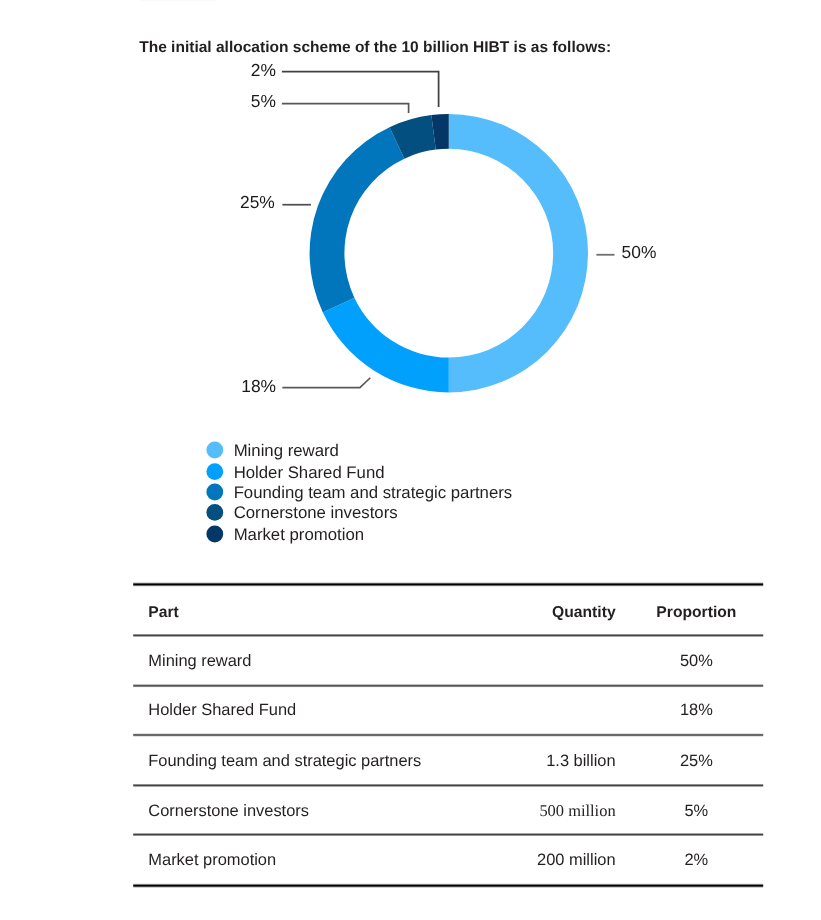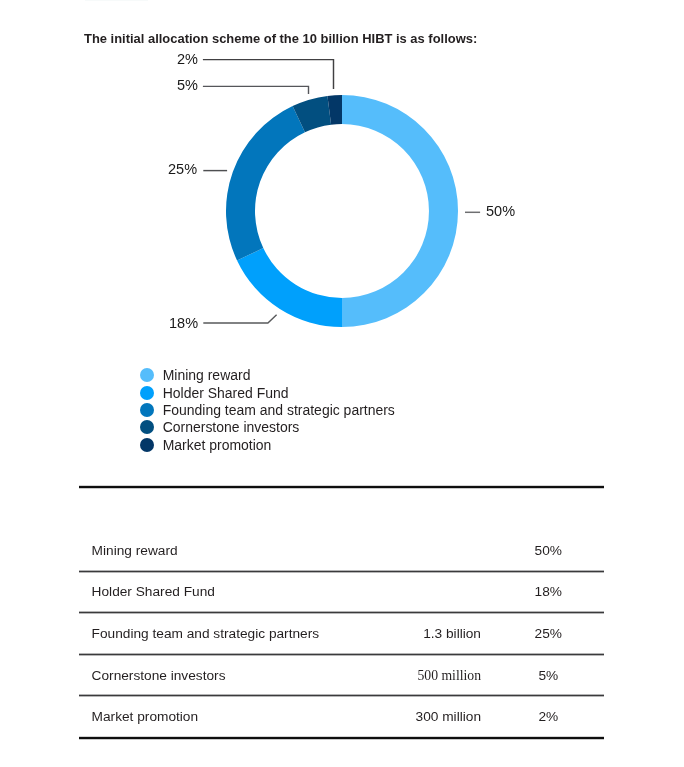--- a/index.html
+++ b/index.html
@@ -6,21 +6,21 @@
   html, body { margin:0; padding:0; }
   body {
     width:684px; height:767px;
     background:#ffffff;
     font-family:"Liberation Sans", sans-serif;
     color:#231f20;
     position:relative;
     overflow:hidden;
     -webkit-font-smoothing:antialiased;
   }
-  .page { position:absolute; inset:0; }
+  .page { position:absolute; inset:0;margin-left:32px; }
 
   
   #top-rule {
     position:absolute; left:84.7px; top:0px; width:63.7px; height:1.4px;
     background:#f7fafa;
   }
 
   #chart-title {
     position:absolute; left:84px; top:31px;
     font-size:12.95px; font-weight:bold; letter-spacing:0px;
@@ -100,20 +100,26 @@
         <span class="legend-text">Cornerstone investors</span>
       </div>
       <div class="legend-row">
         <span class="legend-dot" style="background: rgb(3, 55, 103);"></span>
         <span class="legend-text">Market promotion</span>
       </div>
     </div>
 
   <div id="table-top-rule"></div>
   <div id="alloc-table">
+      <div class="trow" id="thead-row" style="top: 0px; height: 43.6px;">
+        <div class="cell c-part" style="height: 43.6px; line-height: 43.6px;">Part</div>
+        <div class="cell c-qty" style="height: 43.6px; line-height: 43.6px;">Quantity</div>
+        <div class="cell c-prop" style="height: 43.6px; line-height: 43.6px;">Proportion</div>
+        <div class="rule"></div>
+      </div>
       <div class="trow" id="" style="top: 43.6px; height: 42px;">
         <div class="cell c-part" style="height: 42px; line-height: 42px;">Mining reward</div>
         <div class="cell c-prop" style="height: 42px; line-height: 42px;">50%</div>
         <div class="rule"></div>
       </div>
       <div class="trow" id="" style="top: 85.6px; height: 40.7px;">
         <div class="cell c-part" style="height: 40.7px; line-height: 40.7px;">Holder Shared Fund</div>
         <div class="cell c-prop" style="height: 40.7px; line-height: 40.7px;">18%</div>
         <div class="rule"></div>
       </div>
@@ -124,18 +130,18 @@
         <div class="rule"></div>
       </div>
       <div class="trow" id="" style="top: 168.3px; height: 41px;">
         <div class="cell c-part" style="height: 41px; line-height: 41px;">Cornerstone investors</div>
         <div class="cell c-qty" style="height: 41px; line-height: 41px; font-family: Liberation Serif, serif;">500 million</div>
         <div class="cell c-prop" style="height: 41px; line-height: 41px;">5%</div>
         <div class="rule"></div>
       </div>
       <div class="trow" id="" style="top: 209.3px; height: 42.3px;">
         <div class="cell c-part" style="height: 42.3px; line-height: 42.3px;">Market promotion</div>
-        <div class="cell c-qty" style="height: 42.3px; line-height: 42.3px;">300 million</div>
+        <div class="cell c-qty" style="height: 42.3px; line-height: 42.3px;">200 million</div>
         <div class="cell c-prop" style="height: 42.3px; line-height: 42.3px;">2%</div>
       </div>
     </div>
   <div id="table-bot-rule"></div>
 </div>
 
 </body></html>

